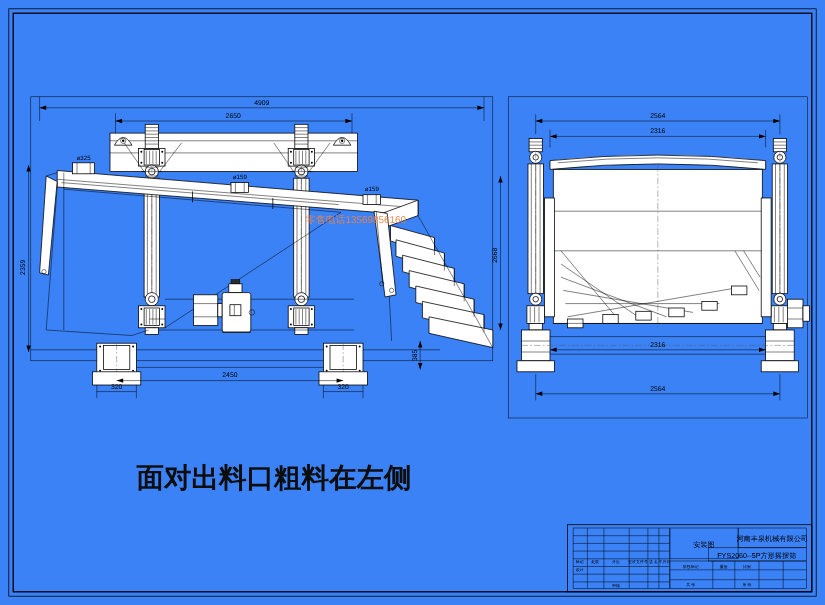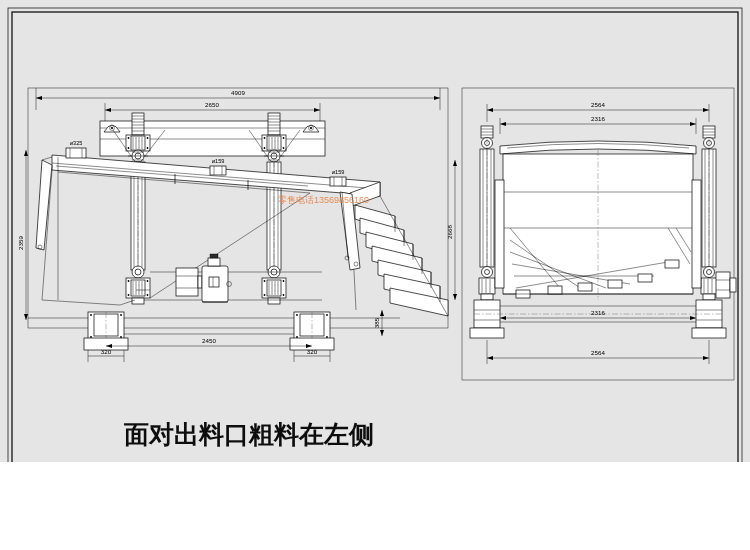--- a/index.html
+++ b/index.html
@@ -3,22 +3,22 @@
 <meta charset="utf-8">
 <style>
   html, body {
     margin: 0;
     padding: 0;
     background: #ffffff;
   }
   #page {
     position: relative;
     width: 750px;
-    height: 462px;
-    background: #e5e5e5;
+    height: 550px;
+    background: #3b82f6;
     font-family: "Liberation Sans", sans-serif;
     overflow: hidden;
   }
   #cad {
     position: absolute;
     left: 0;
     top: 0;
     width: 750px;
     height: 550px;
   }

